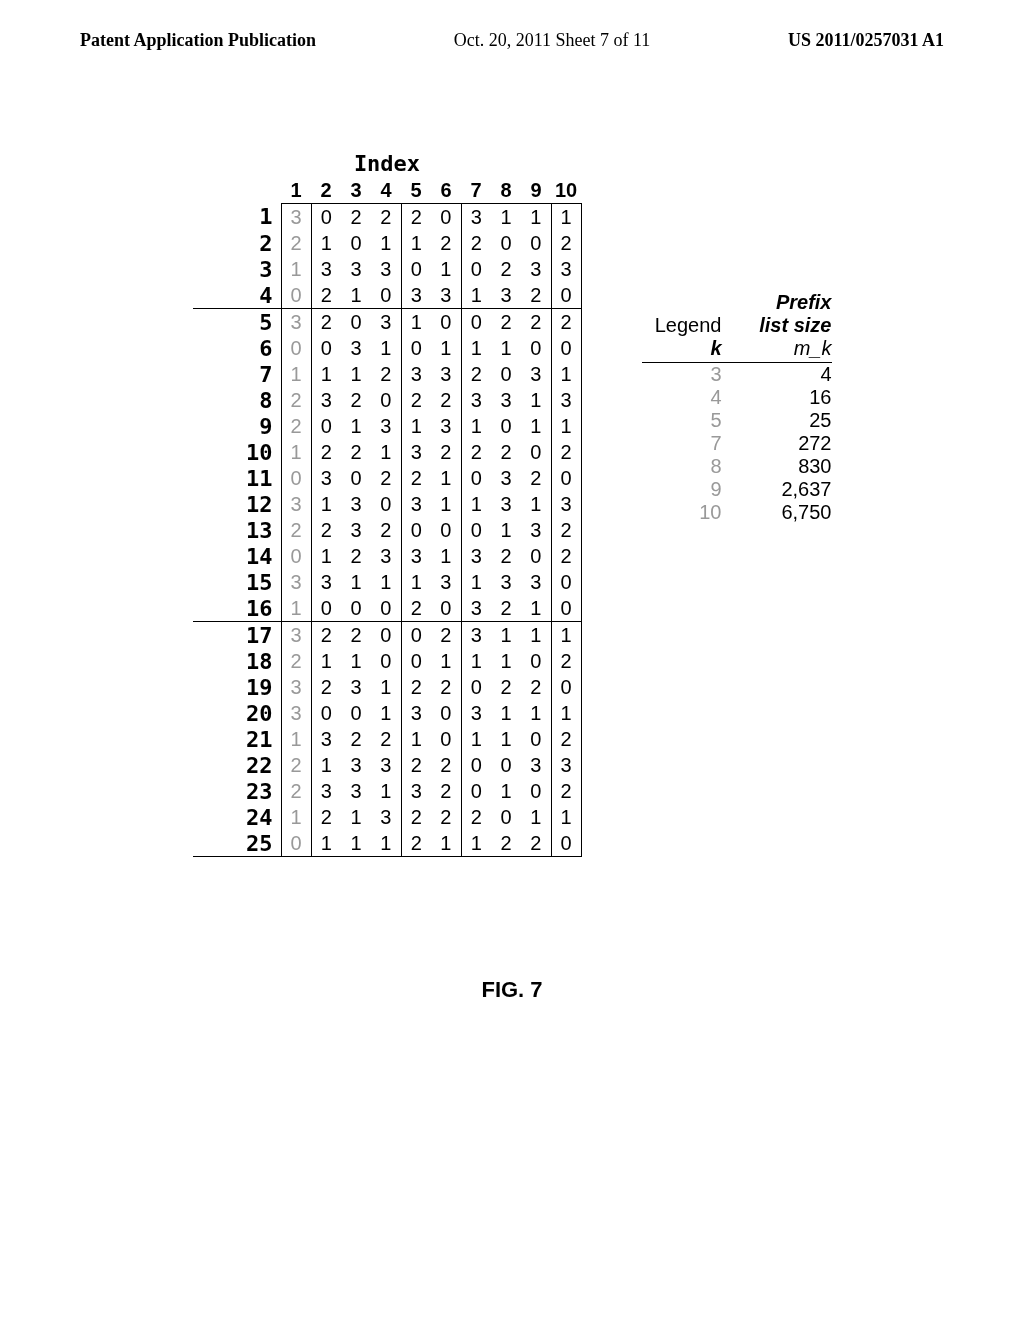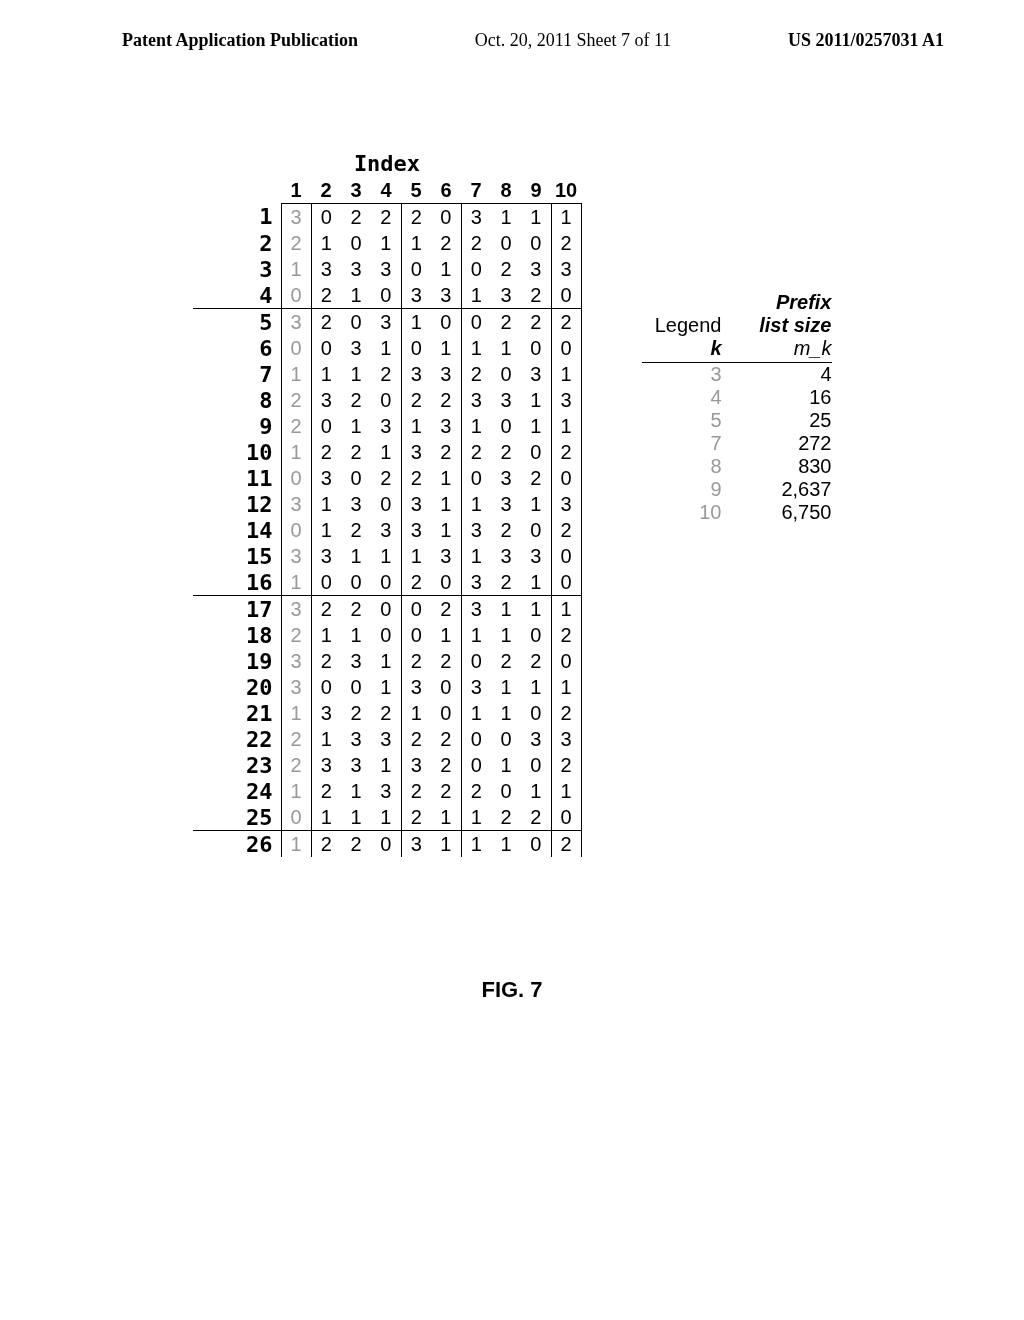--- a/index.html
+++ b/index.html
@@ -12,21 +12,20 @@
       position: relative;
     }
     .header {
       display: flex;
       justify-content: space-between;
       padding: 30px 80px 20px 80px;
       font-size: 18px;
     }
     .header-left {
       font-weight: bold;
-      margin-left: 42px;
     }
     .header-center {
       text-align: center;
     }
     .header-right {
       font-weight: bold;
     }
     .content {
       display: flex;
       justify-content: center;
@@ -318,20 +317,33 @@
             <td>3</td>
             <td style="border-right: 1px solid rgb(0, 0, 0);">0</td>
             <td>3</td>
             <td style="border-right: 1px solid rgb(0, 0, 0);">1</td>
             <td>1</td>
             <td>3</td>
             <td style="border-right: 1px solid rgb(0, 0, 0);">1</td>
             <td style="border-right: 1px solid rgb(0, 0, 0);">3</td>
           </tr>
           <tr>
+            <td class="index-cell">13</td>
+            <td class="gray" style="border-left: 1px solid rgb(0, 0, 0); border-right: 1px solid rgb(0, 0, 0);">2</td>
+            <td>2</td>
+            <td>3</td>
+            <td style="border-right: 1px solid rgb(0, 0, 0);">2</td>
+            <td>0</td>
+            <td style="border-right: 1px solid rgb(0, 0, 0);">0</td>
+            <td>0</td>
+            <td>1</td>
+            <td style="border-right: 1px solid rgb(0, 0, 0);">3</td>
+            <td style="border-right: 1px solid rgb(0, 0, 0);">2</td>
+          </tr>
+          <tr>
             <td class="index-cell">14</td>
             <td class="gray" style="border-left: 1px solid rgb(0, 0, 0); border-right: 1px solid rgb(0, 0, 0);">0</td>
             <td>1</td>
             <td>2</td>
             <td style="border-right: 1px solid rgb(0, 0, 0);">3</td>
             <td>3</td>
             <td style="border-right: 1px solid rgb(0, 0, 0);">1</td>
             <td>3</td>
             <td>2</td>
             <td style="border-right: 1px solid rgb(0, 0, 0);">0</td>
@@ -472,33 +484,20 @@
             <td class="gray" style="border-left: 1px solid rgb(0, 0, 0); border-right: 1px solid rgb(0, 0, 0); border-bottom: 1px solid rgb(0, 0, 0);">0</td>
             <td style="border-bottom: 1px solid rgb(0, 0, 0);">1</td>
             <td style="border-bottom: 1px solid rgb(0, 0, 0);">1</td>
             <td style="border-right: 1px solid rgb(0, 0, 0); border-bottom: 1px solid rgb(0, 0, 0);">1</td>
             <td style="border-bottom: 1px solid rgb(0, 0, 0);">2</td>
             <td style="border-right: 1px solid rgb(0, 0, 0); border-bottom: 1px solid rgb(0, 0, 0);">1</td>
             <td style="border-bottom: 1px solid rgb(0, 0, 0);">1</td>
             <td style="border-bottom: 1px solid rgb(0, 0, 0);">2</td>
             <td style="border-right: 1px solid rgb(0, 0, 0); border-bottom: 1px solid rgb(0, 0, 0);">2</td>
             <td style="border-right: 1px solid rgb(0, 0, 0); border-bottom: 1px solid rgb(0, 0, 0);">0</td>
-          </tr>
-          <tr>
-            <td class="index-cell">26</td>
-            <td class="gray" style="border-left: 1px solid rgb(0, 0, 0); border-right: 1px solid rgb(0, 0, 0);">1</td>
-            <td>2</td>
-            <td>2</td>
-            <td style="border-right: 1px solid rgb(0, 0, 0);">0</td>
-            <td>3</td>
-            <td style="border-right: 1px solid rgb(0, 0, 0);">1</td>
-            <td>1</td>
-            <td>1</td>
-            <td style="border-right: 1px solid rgb(0, 0, 0);">0</td>
-            <td style="border-right: 1px solid rgb(0, 0, 0);">2</td>
           </tr>
         </tbody>
     </table>
   </div>
 
   <div class="legend">
     <div class="legend-header">
       <div class="legend-title"></div>
       <div class="prefix-label">Prefix</div>
     </div>

